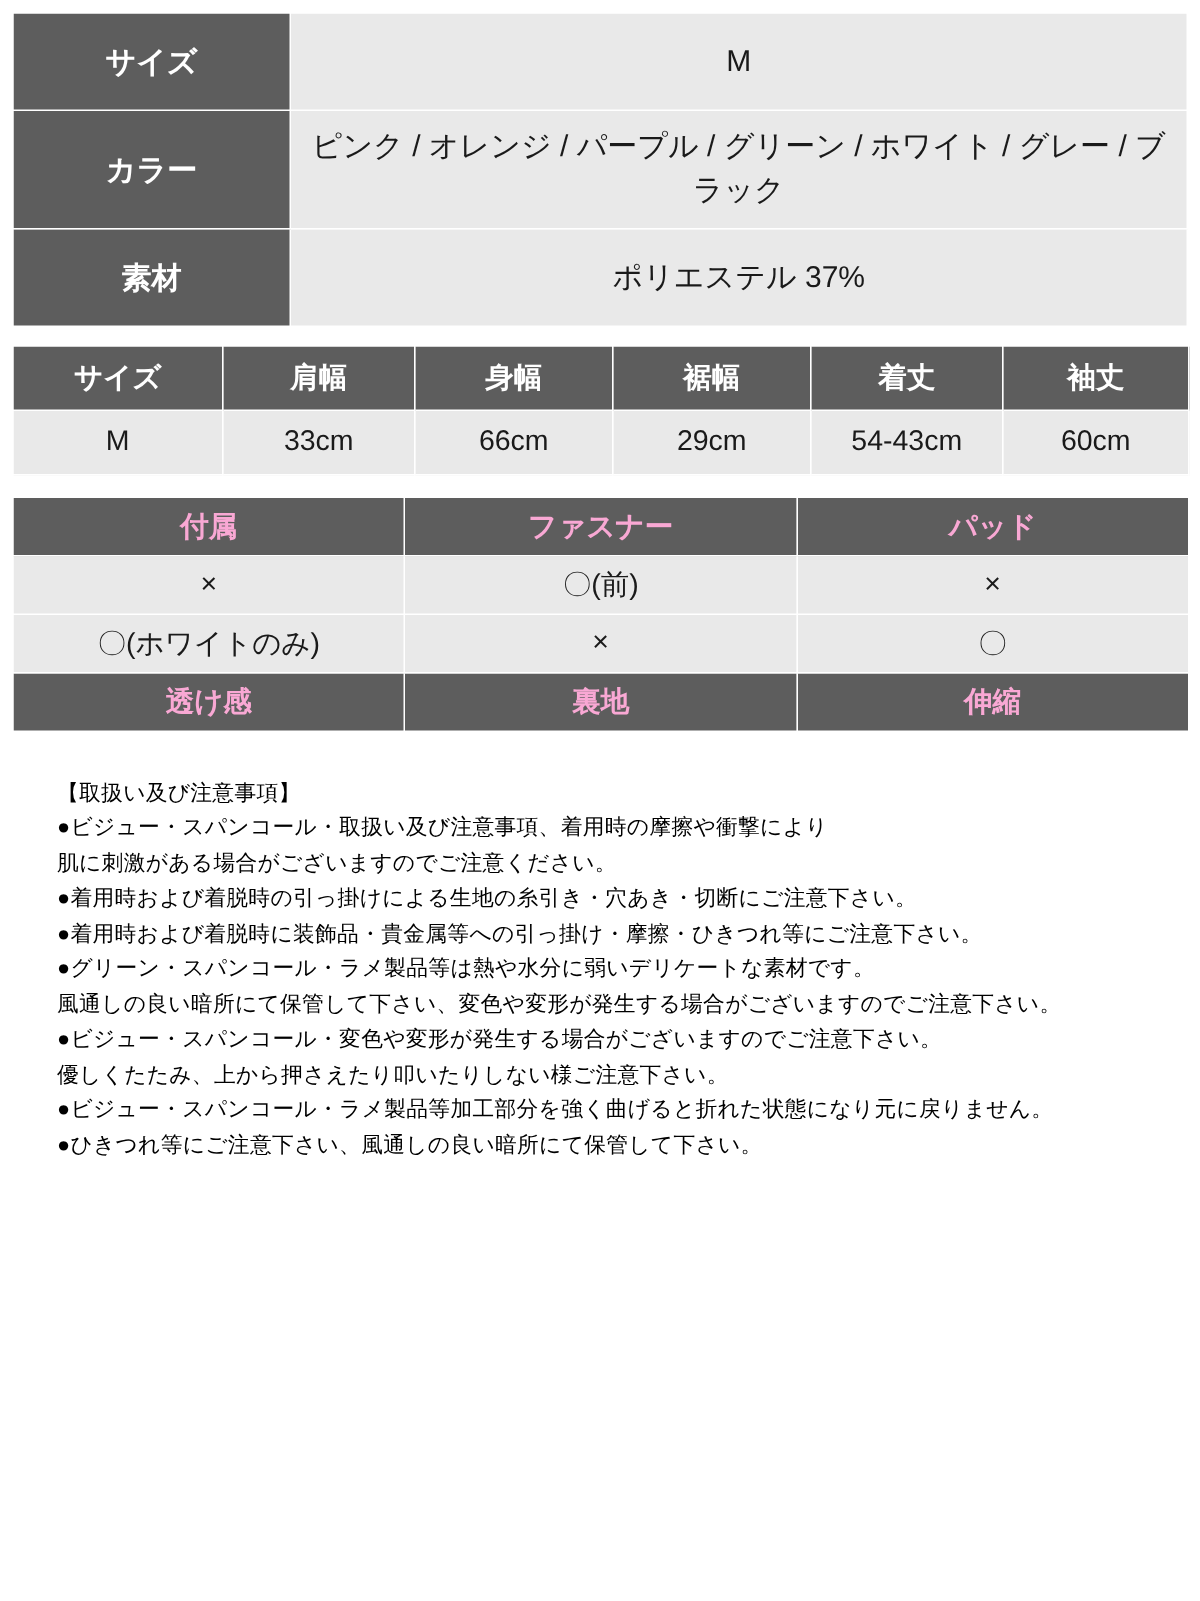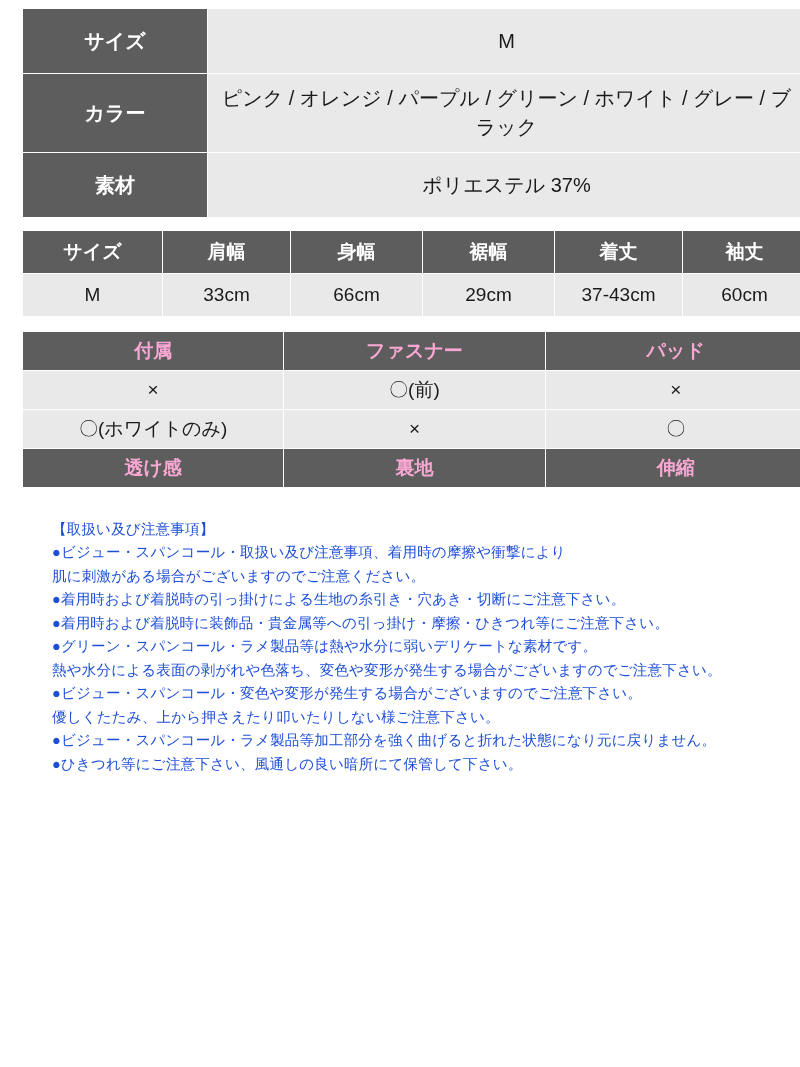--- a/index.html
+++ b/index.html
@@ -12,21 +12,21 @@
     height: 1067px;
     font-family: "Liberation Sans", sans-serif;
     color: #000000;
     -webkit-font-smoothing: antialiased;
   }
   .page {
     width: 800px;
     height: 1067px;
     position: relative;
     box-sizing: border-box;
-    padding: 8px 8px 0 22px;
+    padding: 8px 8px 0 8px;
   }
 
   table {
     border-collapse: collapse;
     table-layout: fixed;
     width: 784px;
     margin: 0 0 12px 0;
   }
   table td, table th {
     border: 1px solid #ffffff;
@@ -98,21 +98,21 @@
     font-size: 19px;
     height: 38px;
   }
   .attr-table col { width: 261.3px; }
 
   
   .notes {
     margin: 30px 0 0 30px;
     font-size: 14.5px;
     line-height: 1.62;
-    color: #1d4ed8;
+    color: #000000;
     letter-spacing: 0.2px;
   }
   .notes .line { white-space: nowrap; }
 </style>
 </head>
 <body>
 
 <div class="page">
 
   <table class="spec-table">
@@ -150,21 +150,21 @@
         <th>着丈</th>
         <th>袖丈</th>
       </tr>
     </thead>
     <tbody>
       <tr>
         <td>M</td>
         <td>33cm</td>
         <td>66cm</td>
         <td>29cm</td>
-        <td>37-43cm</td>
+        <td>54-43cm</td>
         <td>60cm</td>
       </tr>
     </tbody>
   </table>
 
   <table class="attr-table">
     <colgroup>
         <col>
         <col>
         <col>
@@ -193,20 +193,20 @@
     </tbody>
   </table>
 
   <div class="notes">
     <div class="line">【取扱い及び注意事項】</div>
     <div class="line">●ビジュー・スパンコール・取扱い及び注意事項、着用時の摩擦や衝撃により</div>
     <div class="line">肌に刺激がある場合がございますのでご注意ください。</div>
     <div class="line">●着用時および着脱時の引っ掛けによる生地の糸引き・穴あき・切断にご注意下さい。</div>
     <div class="line">●着用時および着脱時に装飾品・貴金属等への引っ掛け・摩擦・ひきつれ等にご注意下さい。</div>
     <div class="line">●グリーン・スパンコール・ラメ製品等は熱や水分に弱いデリケートな素材です。</div>
-    <div class="line">熱や水分による表面の剥がれや色落ち、変色や変形が発生する場合がございますのでご注意下さい。</div>
+    <div class="line">風通しの良い暗所にて保管して下さい、変色や変形が発生する場合がございますのでご注意下さい。</div>
     <div class="line">●ビジュー・スパンコール・変色や変形が発生する場合がございますのでご注意下さい。</div>
     <div class="line">優しくたたみ、上から押さえたり叩いたりしない様ご注意下さい。</div>
     <div class="line">●ビジュー・スパンコール・ラメ製品等加工部分を強く曲げると折れた状態になり元に戻りません。</div>
     <div class="line">●ひきつれ等にご注意下さい、風通しの良い暗所にて保管して下さい。</div>
   </div>
 
 </div>
 
 </body></html>

